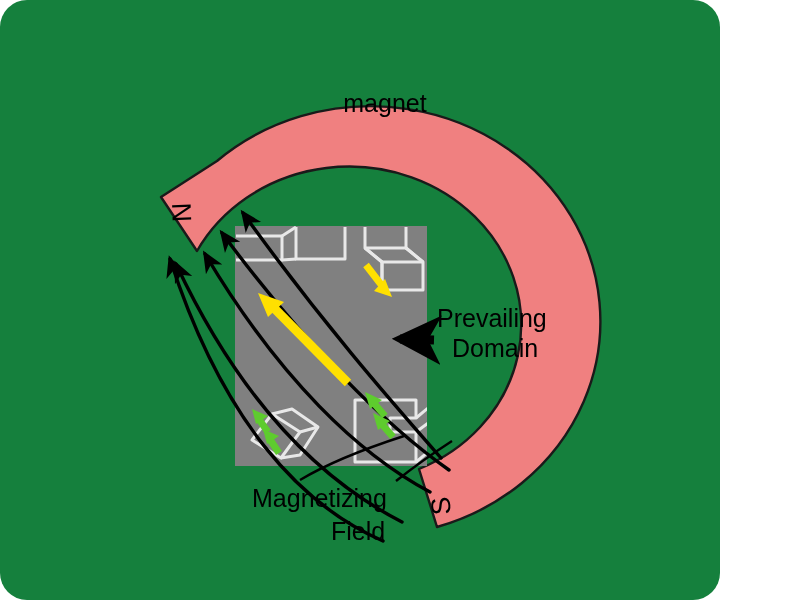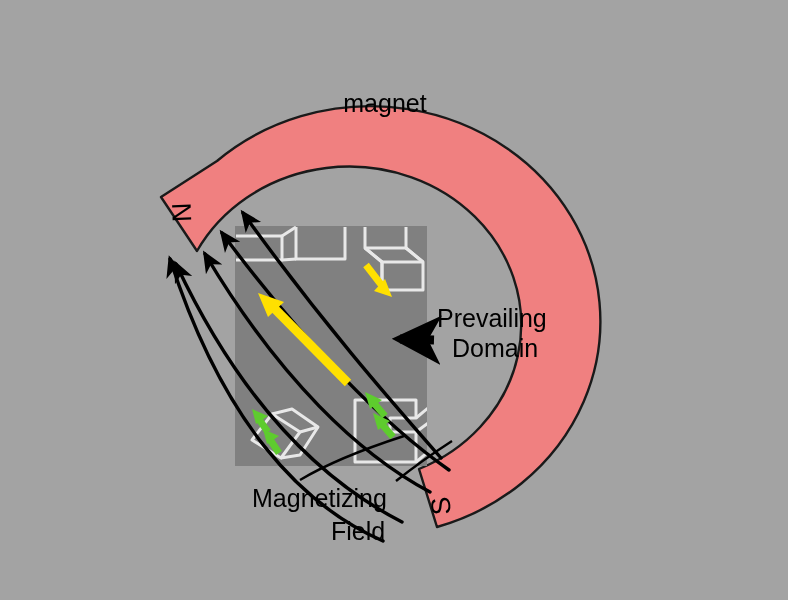--- a/index.html
+++ b/index.html
@@ -8,23 +8,24 @@
     background: #ffffff;
   }
   body {
     width: 800px;
     height: 600px;
     font-family: "Liberation Sans", sans-serif;
     overflow: hidden;
   }
   #stage {
     position: relative;
-    width: 788px;
+    width: 720px;
     height: 600px;
-    background: #a3a3a3;
+    background: #15803d;
+    border-radius: 27px;
   }
   #diagram {
     position: absolute;
     left: 0;
     top: 0;
     width: 800px;
     height: 600px;
   }
   .lbl {
     font-family: "Liberation Sans", sans-serif;

